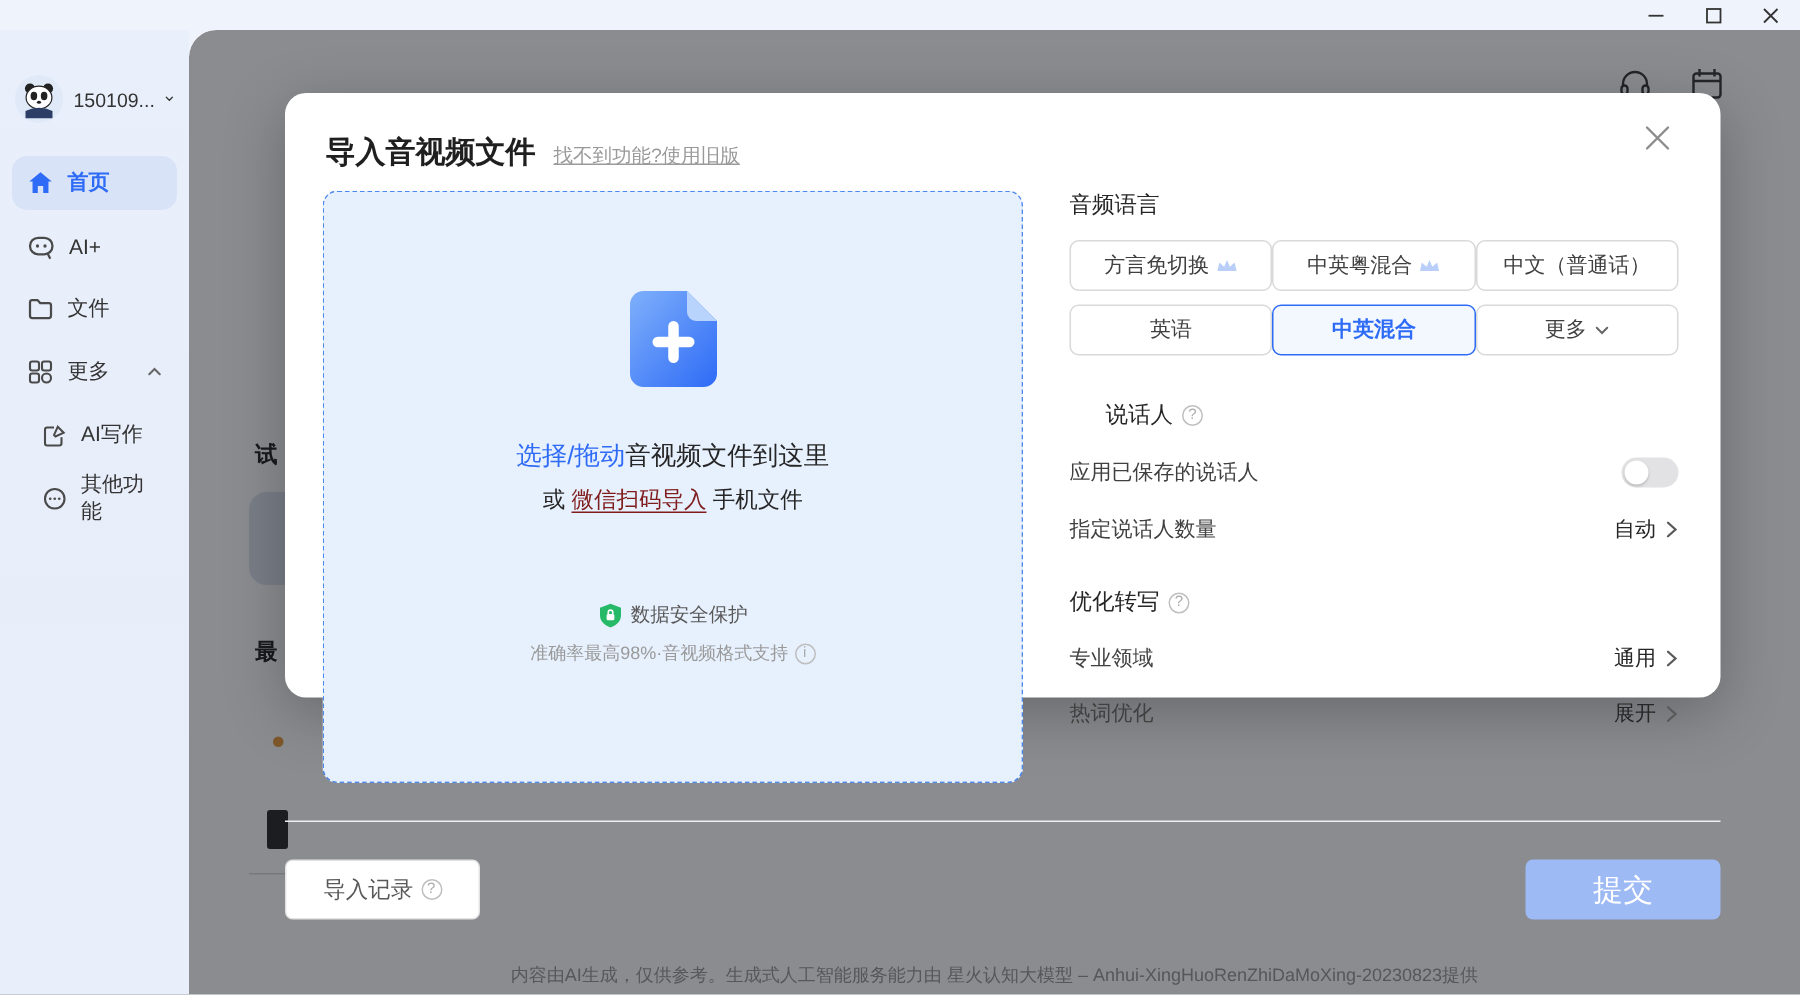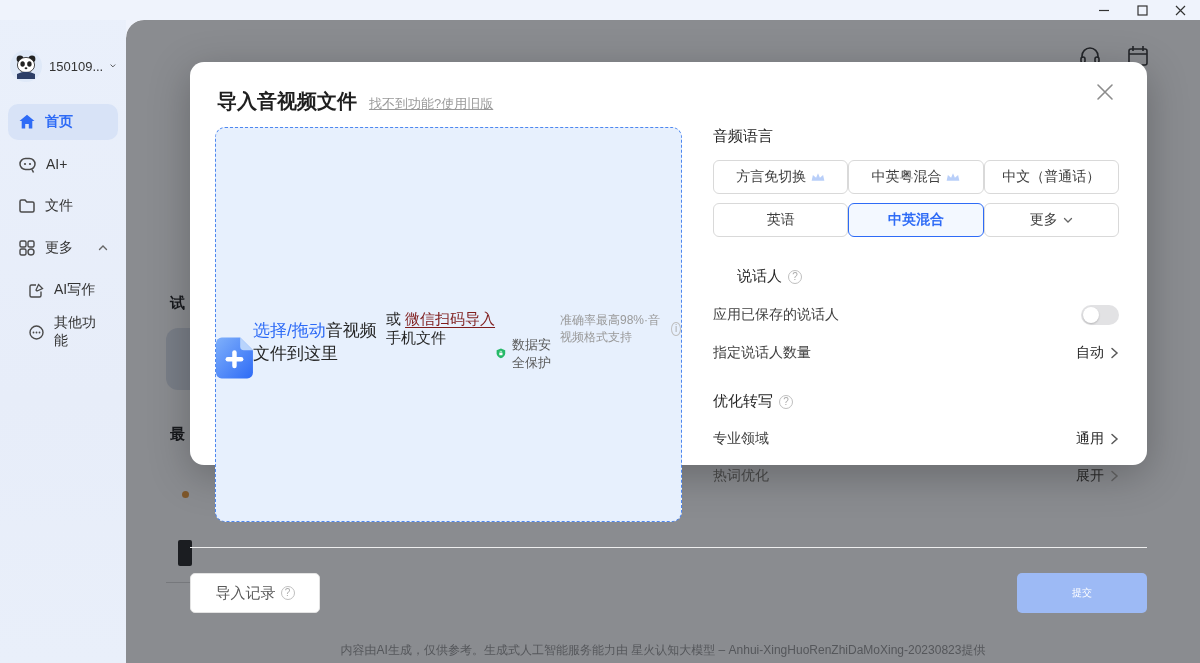--- a/index.html
+++ b/index.html
@@ -39,21 +39,21 @@
   .overlay { position:absolute; inset:0; background:rgba(10,14,24,.48); border-radius:18px 0 0 0; }
 
   
   .modal { position:absolute; left:190px; top:62px; width:957px; height:403px; background:#fff; border-radius:14px; box-shadow:0 10px 40px rgba(0,0,0,.25); z-index:100; }
   .modal-title-row { position:absolute; left:27px; top:26px; display:flex; align-items:baseline; gap:12px; }
   .modal-title { font-size:20px; font-weight:700; color:#1f1f1f; }
   .legacy-link { font-size:13px; color:#9a9a9a; text-decoration:underline; cursor:pointer; }
   .modal-close { position:absolute; right:30px; top:18px; width:24px; height:24px; display:flex; align-items:center; justify-content:center; color:#8c8c8c; cursor:pointer; }
 
   
-  .dropzone { position:absolute; left:25px; top:65px; width:467px; height:395px; background:#e7f0fd; border:1px dashed #4d87f0; border-radius:10px; display:flex; flex-direction:row; align-items:center; cursor:pointer; }
+  .dropzone { position:absolute; left:25px; top:65px; width:467px; height:395px; background:#e7f0fd; border:1px dashed #4d87f0; border-radius:10px; display:flex; flex-direction:column; align-items:center; cursor:pointer; }
   .file-plus { margin-top:66px; }
   .dz-line1 { margin-top:34px; font-size:17px; color:#262626; }
   .dz-line1 .blue { color:#2e6bf6; }
   .dz-line2 { margin-top:9px; font-size:15px; color:#262626; }
   .dz-line2 .link { color:#7f1d1d; text-decoration:underline; text-underline-offset:3px; cursor:pointer; }
   .dz-secure { margin-top:58px; display:flex; align-items:center; gap:6px; font-size:13px; color:#595959; }
   .dz-support { margin-top:8px; font-size:12px; color:#9a9a9a; display:flex; align-items:center; gap:4px; }
 
   .help-circle { display:inline-flex; width:14px; height:14px; border:1px solid #bfbfbf; border-radius:50%; color:#ababab; font-size:10px; align-items:center; justify-content:center; line-height:1; }
 
@@ -66,21 +66,21 @@
   .panel-row { display:flex; align-items:center; justify-content:space-between; margin-top:19px; }
   .row-label { font-size:14px; color:#404040; }
   .row-value { font-size:14px; color:#262626; display:flex; align-items:center; gap:6px; cursor:pointer; }
   .toggle { width:38px; height:20px; border-radius:10px; background:#e2e2e4; position:relative; cursor:pointer; }
   .toggle .knob { position:absolute; left:2px; top:2px; width:16px; height:16px; border-radius:50%; background:#fff; box-shadow:0 1px 2px rgba(0,0,0,.2); }
 
   
   .modal-divider { position:absolute; left:0; right:0; top:485px; height:1px; background:#eeeeee; }
   .modal-footer { position:absolute; left:0; right:0; top:511px; display:flex; justify-content:space-between; gap:15px; }
   .history-btn { width:130px; height:40px; background:#fff; border:1px solid #e3e3e3; border-radius:5px; font-size:15px; color:#595959; display:flex; align-items:center; justify-content:center; gap:5px; cursor:pointer; }
-  .submit-btn { width:130px; height:40px; background:#9dbaf5; border:none; border-radius:5px; font-size:10px; color:#fff; display:flex; align-items:center; justify-content:center; cursor:pointer; }
+  .submit-btn { width:130px; height:40px; background:#9dbaf5; border:none; border-radius:5px; font-size:20px; color:#fff; display:flex; align-items:center; justify-content:center; cursor:pointer; }
 </style>
 </head>
 <body>
 
 <div class="titlebar">
   <div class="win-controls">
     <span class="win-btn">
       <svg width="12" height="12" viewBox="0 0 12 12">
           <line x1="1" y1="6.5" x2="11" y2="6.5" stroke="#333" stroke-width="1.2"></line>
         </svg>

